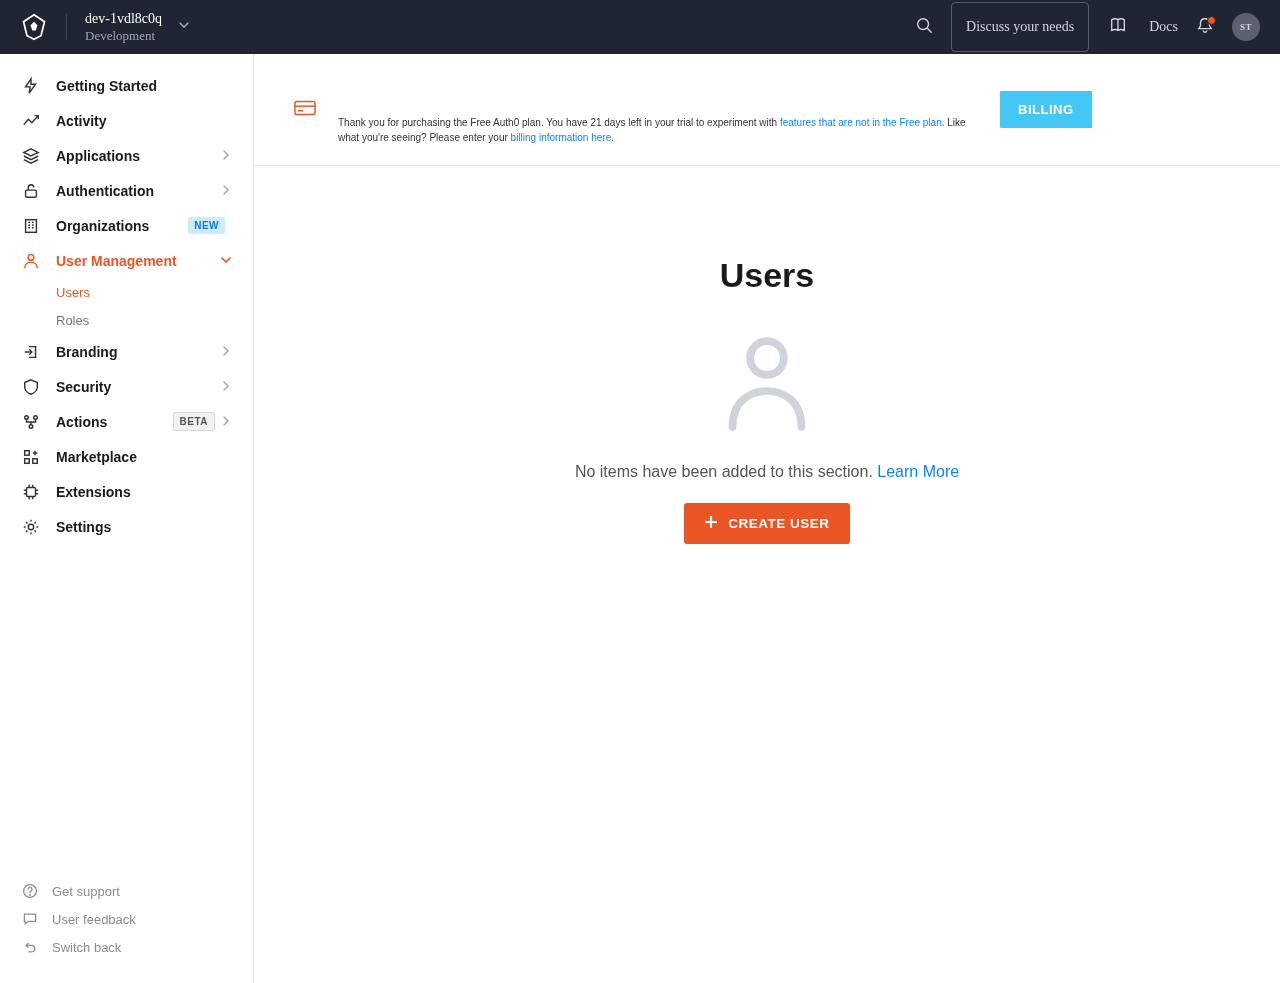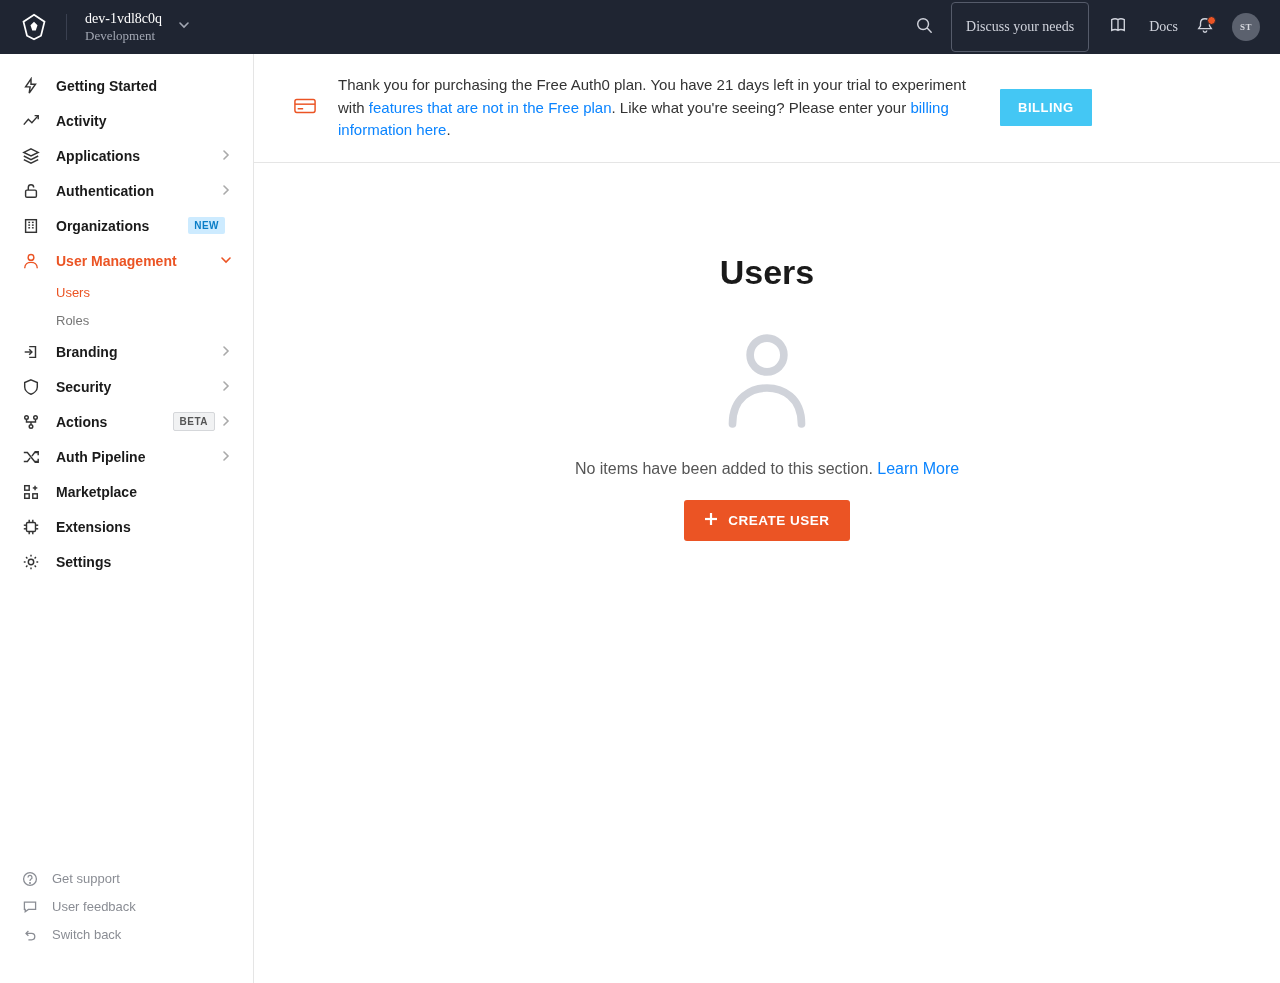--- a/index.html
+++ b/index.html
@@ -84,34 +84,34 @@
     font-size:10px;font-weight:700;letter-spacing:0.5px;
     padding:3px 6px;border-radius:2px;margin-right:6px;
   }
   .badge.new{background:var(--badge-new-bg);color:var(--badge-new-fg);}
   .badge.beta{background:var(--badge-beta-bg);color:var(--badge-beta-fg);border:1px solid #d5d7da;}
   .sub-items{padding-left:56px;font-size:13px;}
   .sub-item{height:28px;display:flex;align-items:center;color:#777;cursor:pointer;}
   .sub-item.active{color:var(--accent);}
   .sidebar-footer{padding:10px 0 28px;}
   .footer-item{
-    display:flex;align-items:flex-start;height:28px;
+    display:flex;align-items:flex-end;height:28px;
     padding:0 22px;color:#8a8d94;font-size:13px;cursor:pointer;
   }
   .footer-item .icon{width:16px;height:16px;margin-right:14px;display:flex;align-items:center;justify-content:center;}
   .footer-item .icon svg{width:16px;height:16px;stroke:currentColor;fill:none;stroke-width:1.6;}
   
   .main{flex:1;display:flex;flex-direction:column;overflow:auto;}
   .banner{
     display:flex;align-items:center;
     padding:20px 40px;border-bottom:1px solid var(--divider);gap:22px;
   }
   .banner .cc-icon{color:var(--accent);}
   .banner .cc-icon svg{width:22px;height:22px;stroke:currentColor;fill:none;stroke-width:1.6;}
-  .banner .msg{flex:1;font-size:15px;line-height:1.5;color:#333;max-width:640px;}
+  .banner .msg{flex:1;font-size:10px;line-height:1.5;color:#333;max-width:640px;margin-top:41px;}
   .banner .msg a{color:var(--link);text-decoration:none;}
   .banner .billing-btn{
     background:var(--banner-teal);color:#fff;
     font-size:13px;font-weight:600;letter-spacing:0.5px;
     padding:11px 18px;border-radius:1px;cursor:pointer;
   }
   .content{
     flex:1;display:flex;flex-direction:column;align-items:center;
     padding-top:90px;
   }
@@ -296,34 +296,20 @@
             <svg viewBox="0 0 20 20">
               <circle cx="5" cy="5" r="2"></circle>
               <circle cx="15" cy="5" r="2"></circle>
               <circle cx="10" cy="15" r="2"></circle>
               <path d="M5 7 V10 H15 V7 M10 10 V13"></path>
             </svg>
           </span>
           <span>Actions</span>
           <span class="spacer"></span>
           <span class="badge beta">BETA</span>
-          <span class="chev"><svg width="10" height="10" viewBox="0 0 10 10">
-              <path d="M3 1 L7 5 L3 9" stroke="currentColor" stroke-width="1.6" fill="none" stroke-linecap="round"></path>
-            </svg></span>
-        </div>
-        <div class="nav-item">
-          <span class="icon">
-            <svg viewBox="0 0 20 20">
-              <polyline points="14,4 18,4 18,8"></polyline>
-              <polyline points="14,16 18,16 18,12"></polyline>
-              <path d="M2 5 H6 L14 15 H18 M2 15 H6 L9 11 M11 9 L14 5 H18"></path>
-            </svg>
-          </span>
-          <span>Auth Pipeline</span>
-          <span class="spacer"></span>
           <span class="chev"><svg width="10" height="10" viewBox="0 0 10 10">
               <path d="M3 1 L7 5 L3 9" stroke="currentColor" stroke-width="1.6" fill="none" stroke-linecap="round"></path>
             </svg></span>
         </div>
         <div class="nav-item">
           <span class="icon">
             <svg viewBox="0 0 20 20">
               <rect x="3" y="3" width="5" height="5"></rect>
               <rect x="3" y="12" width="5" height="5"></rect>
               <rect x="12" y="12" width="5" height="5"></rect>

